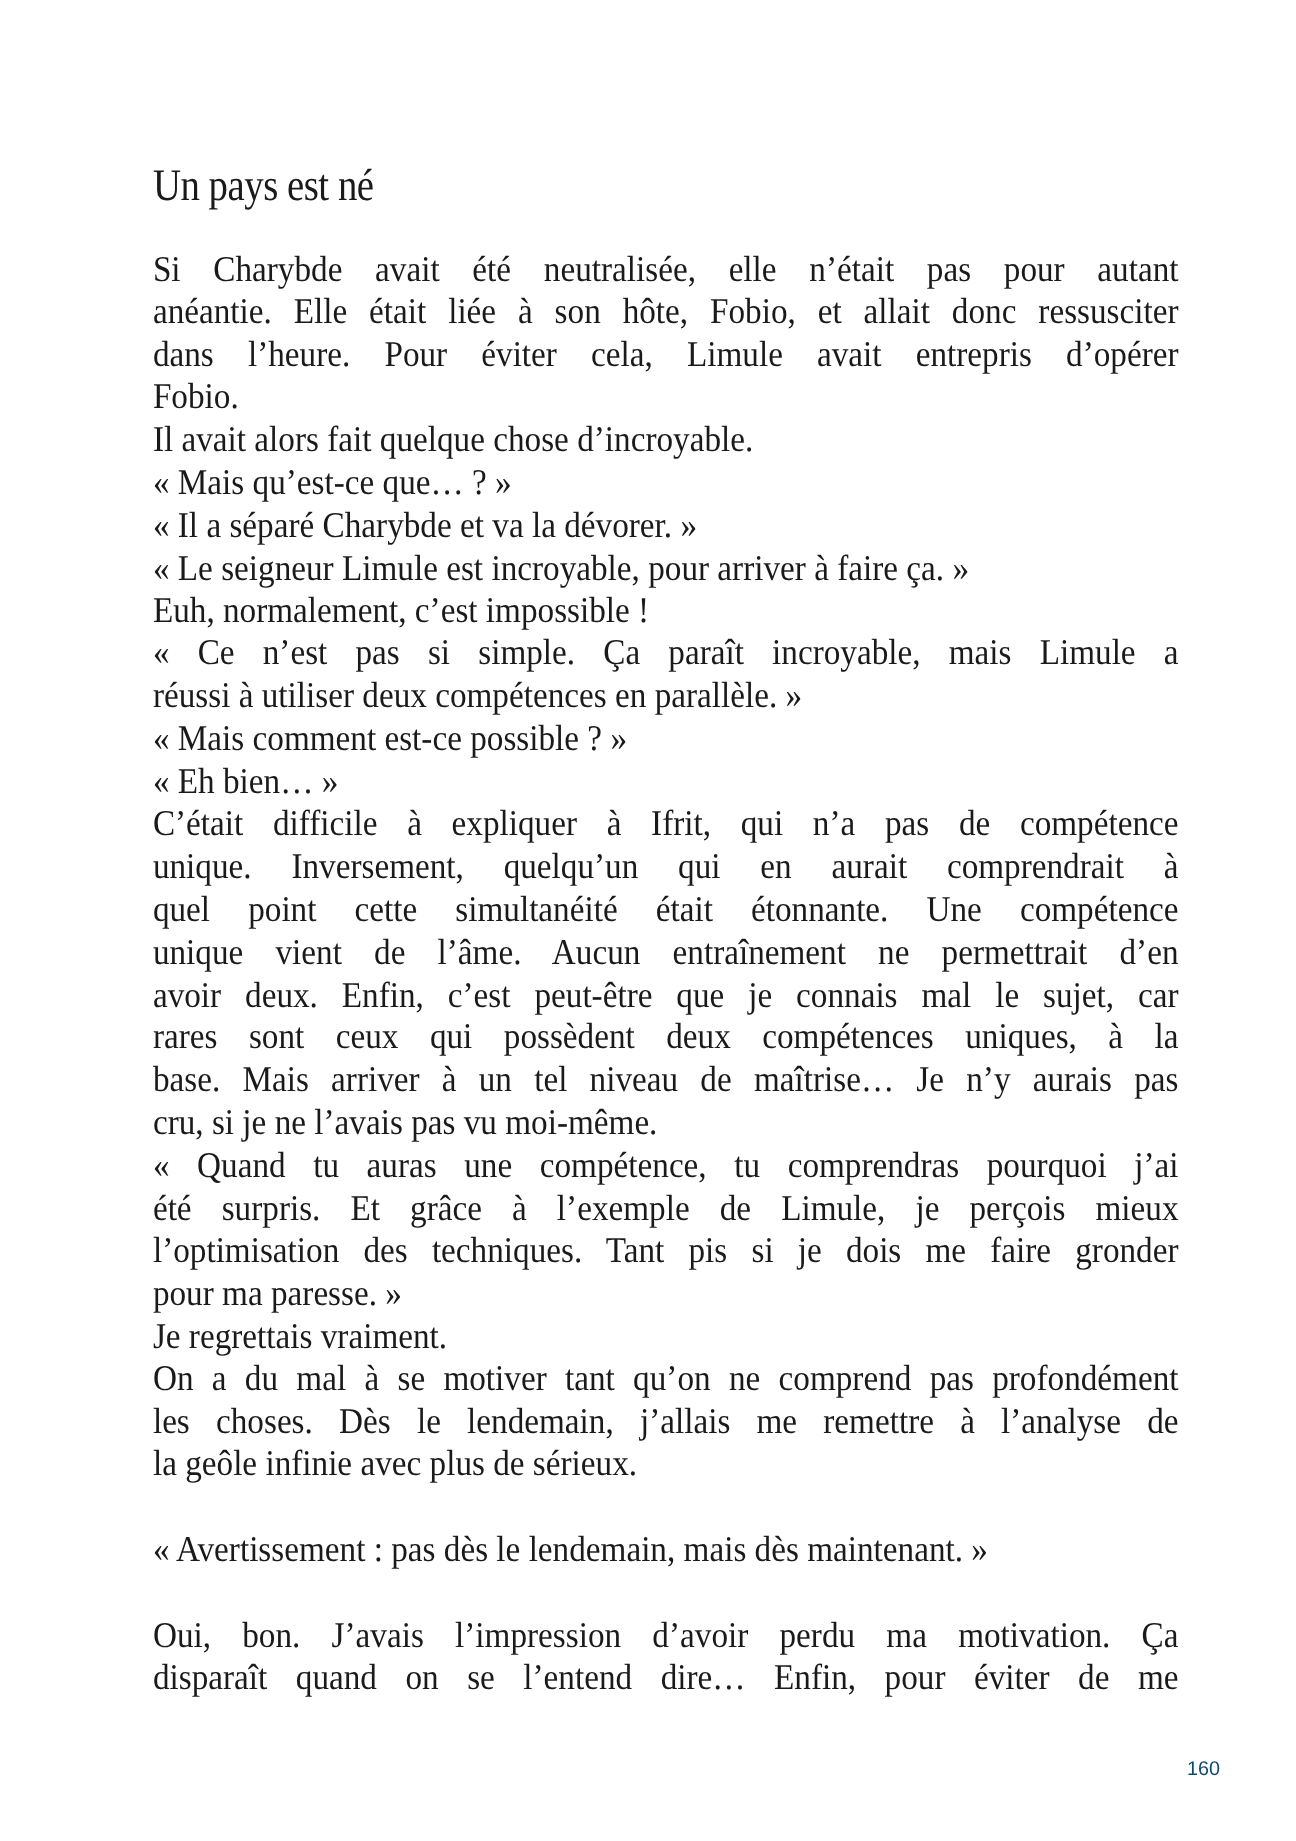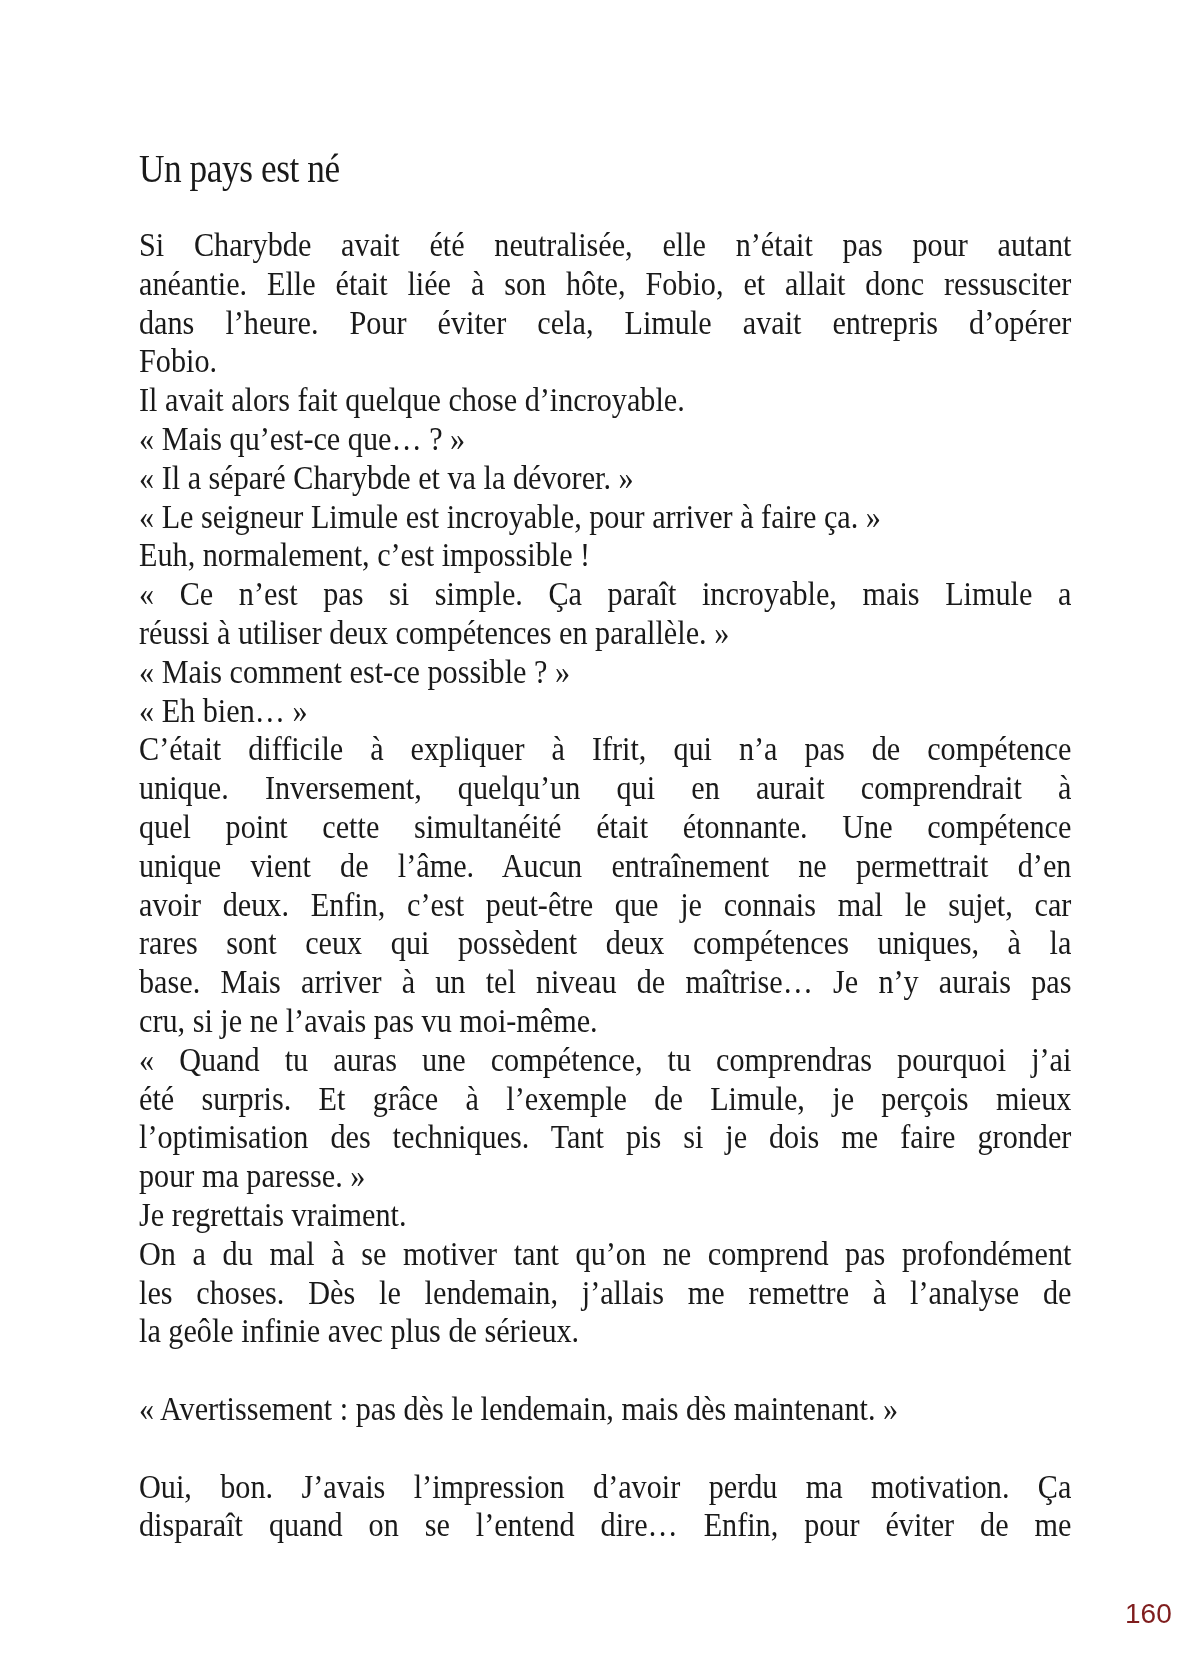--- a/index.html
+++ b/index.html
@@ -14,21 +14,21 @@
     .body {
       position: absolute; left: 139px; top: 226px; width: 1019px;
       font-family: "Liberation Serif", serif; font-size: 33px; line-height: 38.8px; color: #1a1a1a;
       transform: scaleX(0.915); transform-origin: left top;
     }
     .line { white-space: nowrap; height: 38.8px; }
     .line.j { text-align: justify; text-align-last: justify; }
     .gap { height: 38.8px; }
     .pagenum {
       position: absolute; left: 1079px; top: 1598px;
-      font-family: "Liberation Sans", sans-serif; font-size: 28px; color: #7f1d1d; margin-left: 46px;
+      font-family: "Liberation Sans", sans-serif; font-size: 18px; color: #0c4a6e;
     }
   </style>
 </head>
 <body>
 
 <div class="page">
   <h1 class="title">Un pays est né</h1>
   <div class="body" id="body-text">
       <div class="line j">Si Charybde avait été neutralisée, elle n’était pas pour autant</div>
       <div class="line j">anéantie. Elle était liée à son hôte, Fobio, et allait donc ressusciter</div>

